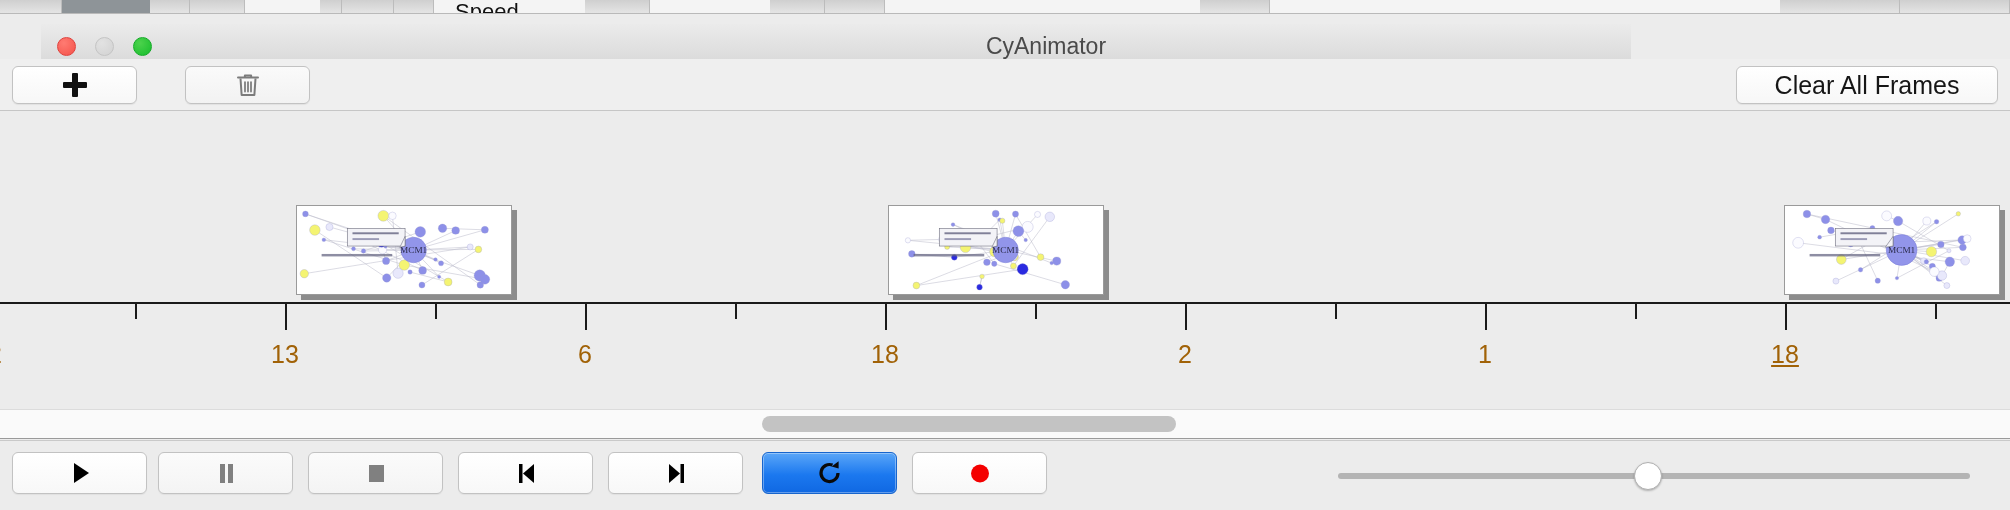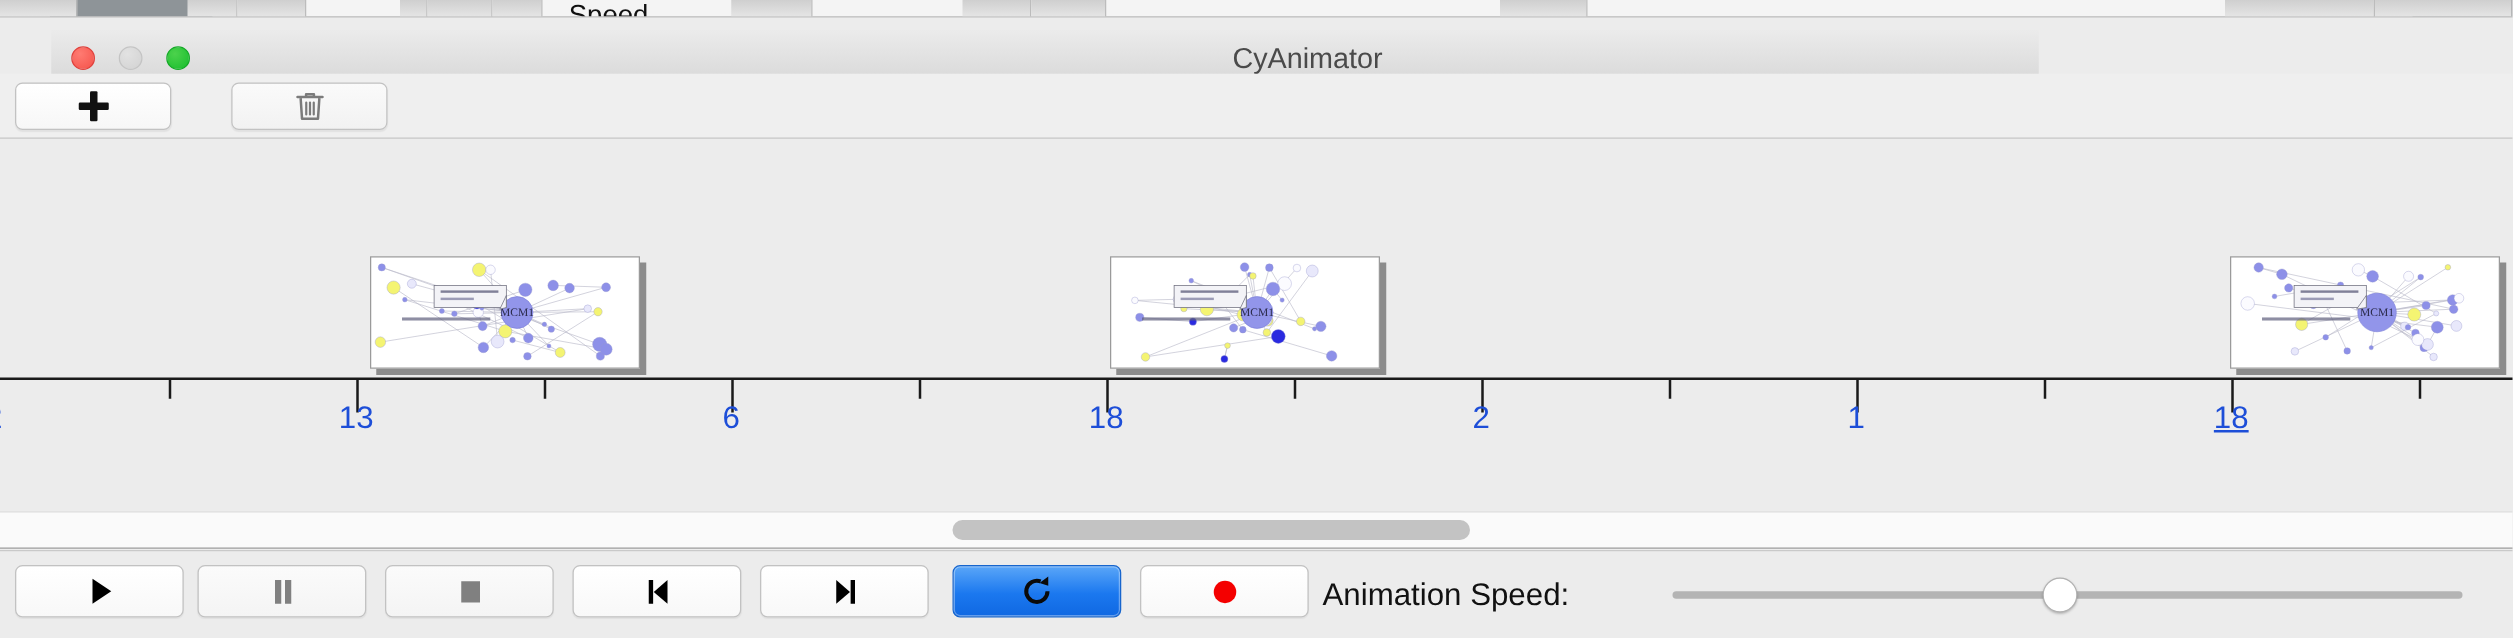--- a/index.html
+++ b/index.html
@@ -101,22 +101,22 @@
 
   
   #axis {
     position: absolute; left: 0; top: 304px; width: 2010px; height: 105px;
     background: #ececec;
   }
   .tick { position: absolute; top: 0; width: 2px; background: #1a1a1a; }
   .tick.major { height: 26px; }
   .tick.minor { height: 15px; }
   .ticklabel {
-    position: absolute; top: 16px;
-    font-size: 25px; color: #1d4ed8; text-align: center;
+    position: absolute; top: 36px;
+    font-size: 25px; color: #a16207; text-align: center;
     width: 80px; margin-left: -40px;
   }
   #axis-title {
     position: absolute; left: 0; top: 62px; width: 2010px;
     text-align: center; font-size: 25px; color: #111;
   }
 
   
   #hscroll {
     position: absolute; left: 0; top: 409px; width: 2010px; height: 30px;
@@ -199,20 +199,23 @@
   <div class="tbtn" id="btn-add">
     <span class="plus-icon"></span>
   </div>
   <div class="tbtn" id="btn-delete">
     <svg class="trash-icon" viewBox="0 0 24 24">
       <path d="M4 6h16" stroke="#7b7b7b" stroke-width="1.6" fill="none" stroke-linecap="round"></path>
       <path d="M9.5 6V4.3h5V6" stroke="#7b7b7b" stroke-width="1.6" fill="none" stroke-linejoin="round"></path>
       <path d="M6 6.8l.9 13.2h10.2L18 6.8" stroke="#7b7b7b" stroke-width="1.6" fill="none" stroke-linejoin="round"></path>
       <path d="M9.6 9.6v7.6M12 9.6v7.6M14.4 9.6v7.6" stroke="#7b7b7b" stroke-width="1.4" fill="none" stroke-linecap="round"></path>
     </svg>
+  </div>
+  <div class="tbtn" id="btn-clear">
+    <span class="lbl">Clear All Frames</span>
   </div>
 </div>
 
 <div id="timeline">
     <div class="frame" style="left: 296px; width: 216px; height: 90px; bottom: 7px;">
       <div class="shadow"></div>
       <div class="sheet">
         <svg width="214" height="88" viewBox="0 0 214 88">
           <line x1="187.86121278715376" y1="23.81947613592235" x2="116.63000000000001" y2="44" stroke="#b9b9c9" stroke-width="0.5"></line>
           <line x1="123.2973678881756" y1="25.828265676194924" x2="66.50266318605405" y2="45.06171228320417" stroke="#b9b9c9" stroke-width="0.5"></line>
@@ -479,21 +482,20 @@
     <div class="tick minor" style="left: 1335px;"></div>
     <div class="tick minor" style="left: 1635px;"></div>
     <div class="tick minor" style="left: 1935px;"></div>
   </div>
 
 <div id="hscroll">
   <div id="hscroll-thumb" style="left: 762px; width: 414px;"></div>
 </div>
 
 <div id="playerbar">
-  <div id="speed-label">Animation Speed:</div>
   <div id="speed-slider">
     <div id="speed-track"></div>
     <div id="speed-thumb" style="left: 310px;"></div>
   </div>
 <div class="pbtn" style="left: 12px;">
       <svg width="34" height="34" viewBox="0 0 34 34">
         <path d="M11 7 L26 17 L11 27 Z" fill="#000000"></path>
       </svg>
     </div>
     <div class="pbtn disabled" style="left: 158px;">

